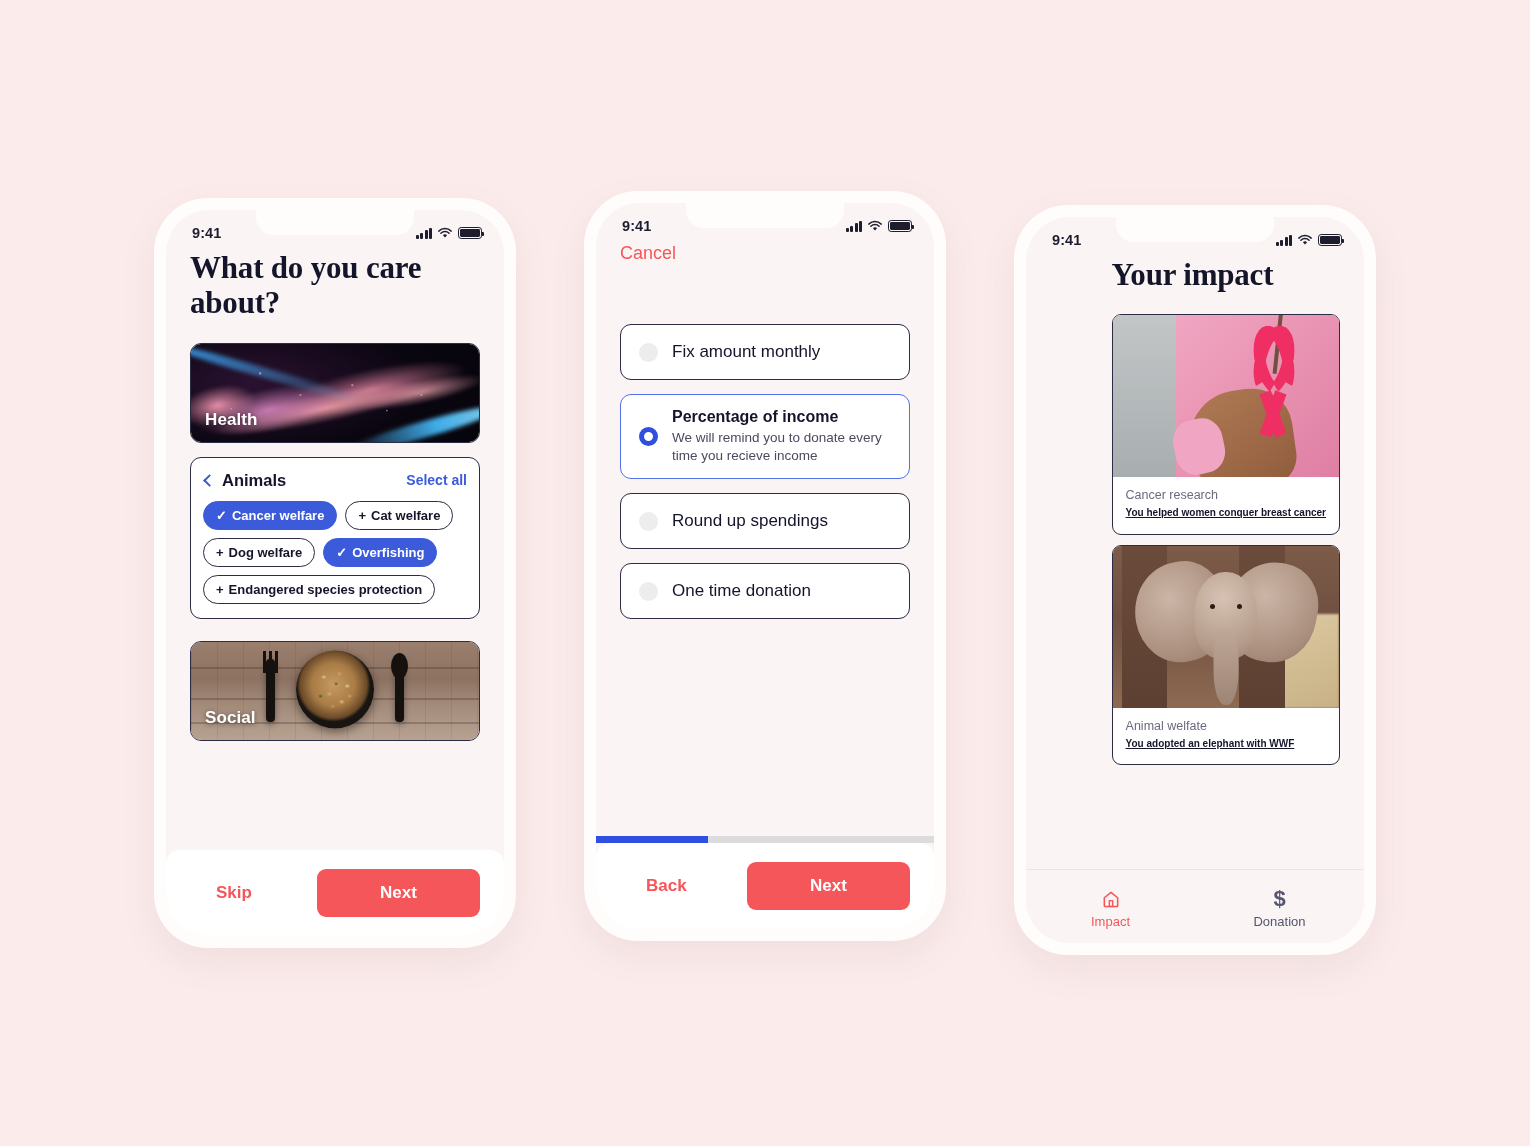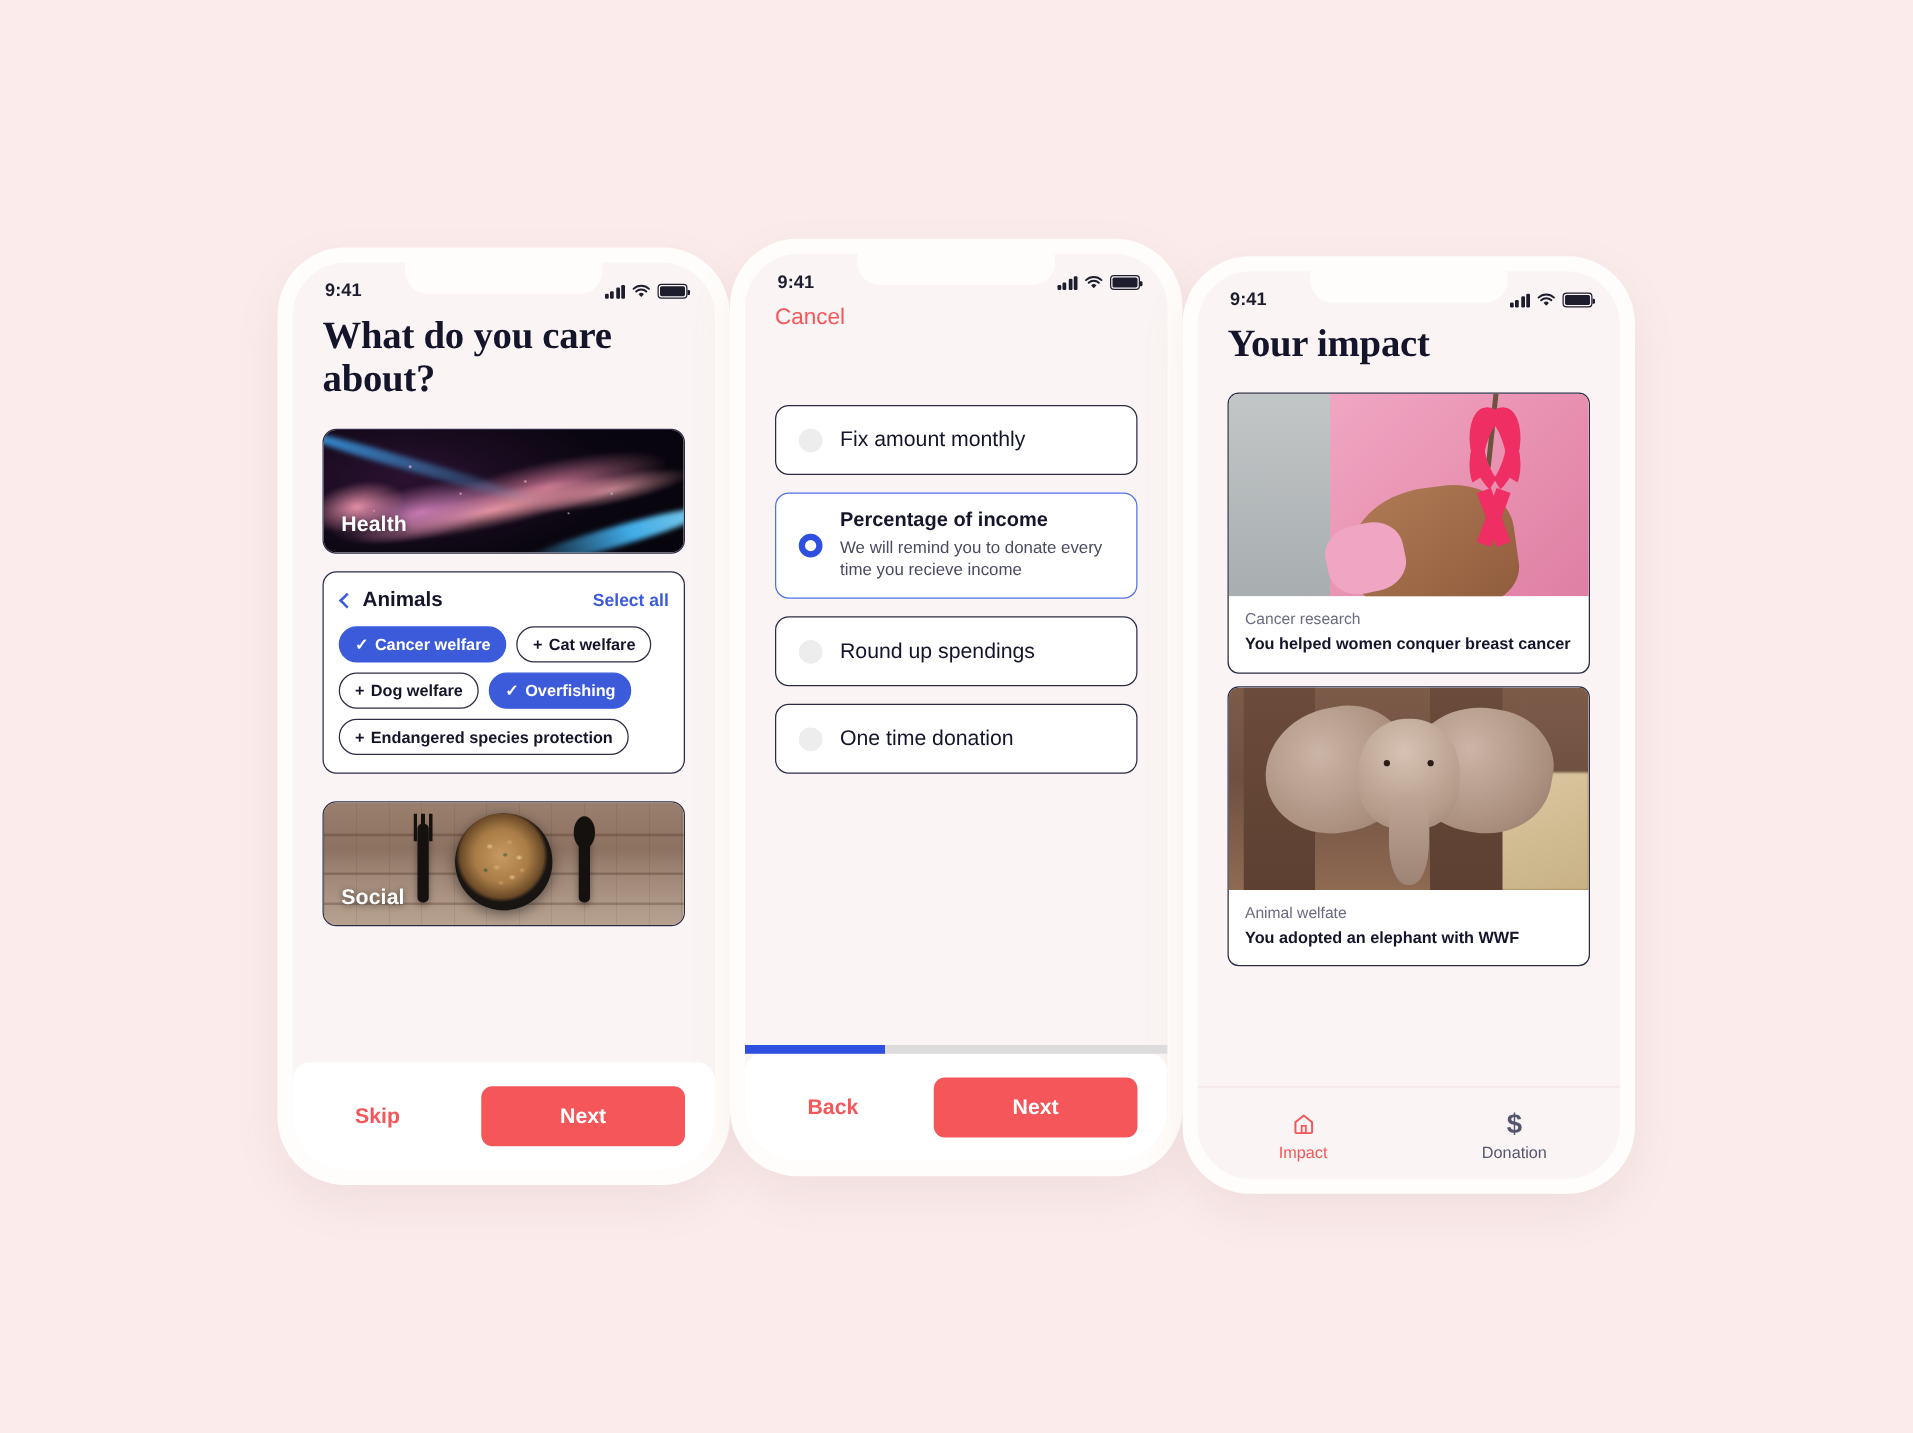--- a/index.html
+++ b/index.html
@@ -15,20 +15,21 @@
     font-family: "Liberation Sans", sans-serif;
     position: relative;
   }
 
   .stage {
     position: absolute;
     inset: 0;
     display: flex;
     align-items: center;
     justify-content: center;
+    gap: 68px;
   }
 
   
   .phone {
     position: relative;
     width: 362px;
     height: 750px;
     background: #fffdfb;
     border-radius: 54px;
     padding: 12px;
@@ -99,20 +100,21 @@
   }
   .batt span { display: block; width: 100%; height: 100%; background: #1d1d2e; border-radius: 1.4px; }
 
   
   .page {
     flex: 1 1 auto;
     position: relative;
     display: flex;
     flex-direction: column;
     min-height: 0;
+    align-items: flex-end;
   }
   .content { padding: 0 24px; }
 
   .h1 {
     font-family: "Liberation Serif", serif;
     font-weight: bold;
     font-size: 31px;
     line-height: 1.14;
     color: #14142b;
     letter-spacing: -.2px;
@@ -449,21 +451,21 @@
   .art-eleph .eye {
     position: absolute; top: 36%;
     width: 5px; height: 5px; border-radius: 50%;
     background: #2a1d15;
   }
   .art-eleph .eye.l { left: 43%; }
   .art-eleph .eye.r { right: 43%; }
 
   .impact-body { padding: 11px 13px 14px; }
   .impact-cat { font-size: 12.5px; color: #6b6b80; margin-bottom: 5px; }
-  .impact-title { font-size: 13px; font-weight: bold; color: #14142b; line-height: 1.25; }
+  .impact-title { font-size: 10px; font-weight: bold; color: #14142b; line-height: 1.25; text-decoration: underline; }
 
   
   .tabbar {
     position: absolute;
     left: 0; right: 0; bottom: 0;
     height: 74px;
     background: #faf5f4;
     border-top: 1px solid #f0e4e2;
     display: flex;
     align-items: center;

